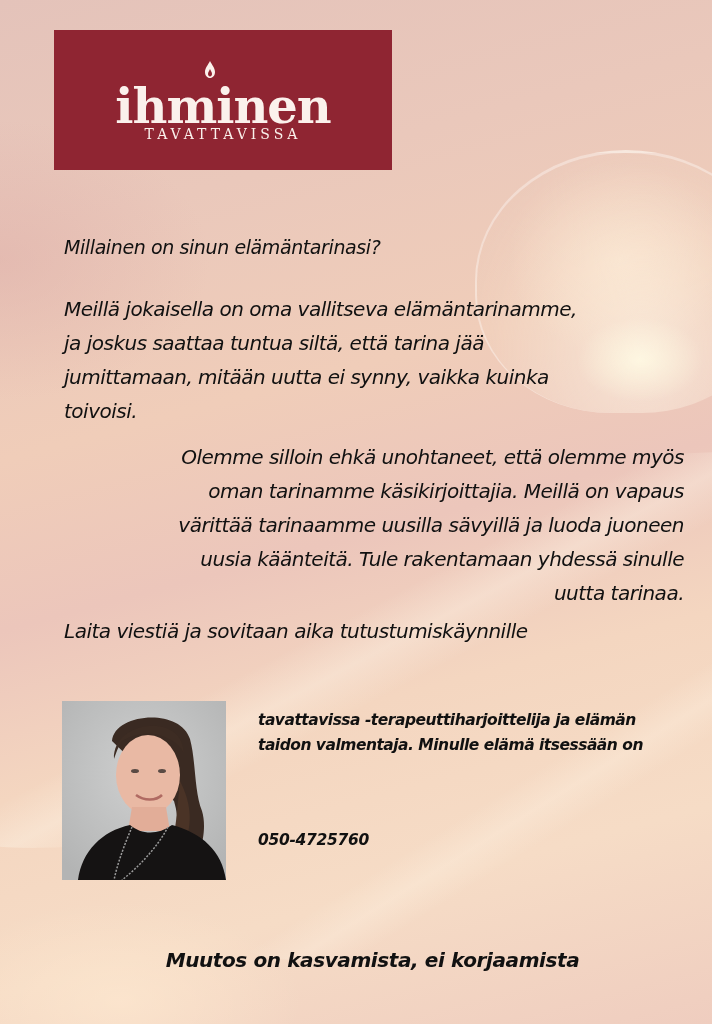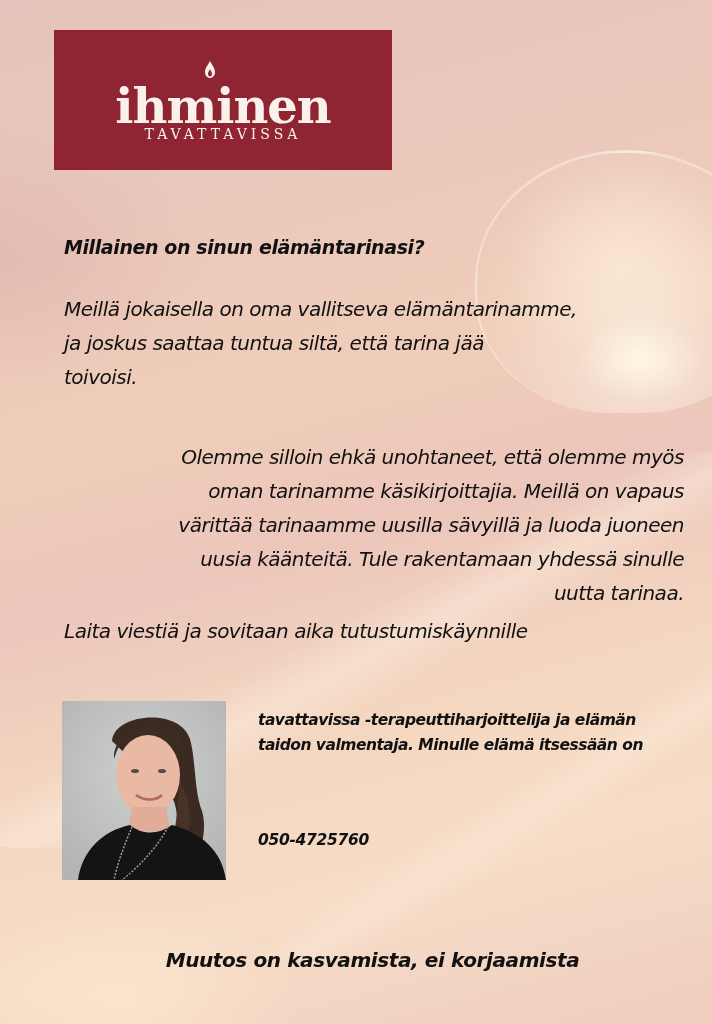--- a/index.html
+++ b/index.html
@@ -56,21 +56,21 @@
       font-family: "DejaVu Serif", serif;
       font-size: 14px; letter-spacing: 4px;
     }
     .text {
       position: absolute; left: 64px;
       font-family: "DejaVu Sans", sans-serif;
       font-style: italic;
       color: #111;
     }
     .heading {
-      top: 236px; font-size: 19px; font-weight: bold; letter-spacing: -0.4px;
+      top: 236px; font-size: 19px; font-weight: normal; letter-spacing: -0.4px;
     }
     .para {
       font-size: 20px; line-height: 34px; letter-spacing: -0.5px; width: 620px;
     }
     .para.p1 { top: 292px; }
     .para.p2 { top: 440px; text-align: right; }
     .para.p3 { top: 614px; }
     .para .line { display: block; white-space: nowrap; }
     .photo {
       position: absolute; left: 62px; top: 701px; width: 164px; height: 179px;
@@ -114,20 +114,21 @@
   </svg>
   <div class="wordmark">ihminen</div>
   <div class="subtitle">TAVATTAVISSA</div>
 </div>
 
 <div class="text heading">Millainen on sinun elämäntarinasi?</div>
 
 <div class="text para p1">
   <span class="line">Meillä jokaisella on oma vallitseva elämäntarinamme,</span>
   <span class="line">ja joskus saattaa tuntua siltä, että tarina jää</span>
+  <span class="line">jumittamaan, mitään uutta ei synny, vaikka kuinka</span>
   <span class="line">toivoisi.</span>
 </div>
 
 <div class="text para p2">
   <span class="line">Olemme silloin ehkä unohtaneet, että olemme myös</span>
   <span class="line">oman tarinamme käsikirjoittajia.  Meillä on vapaus</span>
   <span class="line">värittää tarinaamme uusilla sävyillä ja luoda juoneen</span>
   <span class="line">uusia käänteitä. Tule rakentamaan yhdessä sinulle</span>
   <span class="line">uutta tarinaa.</span>
 </div>

